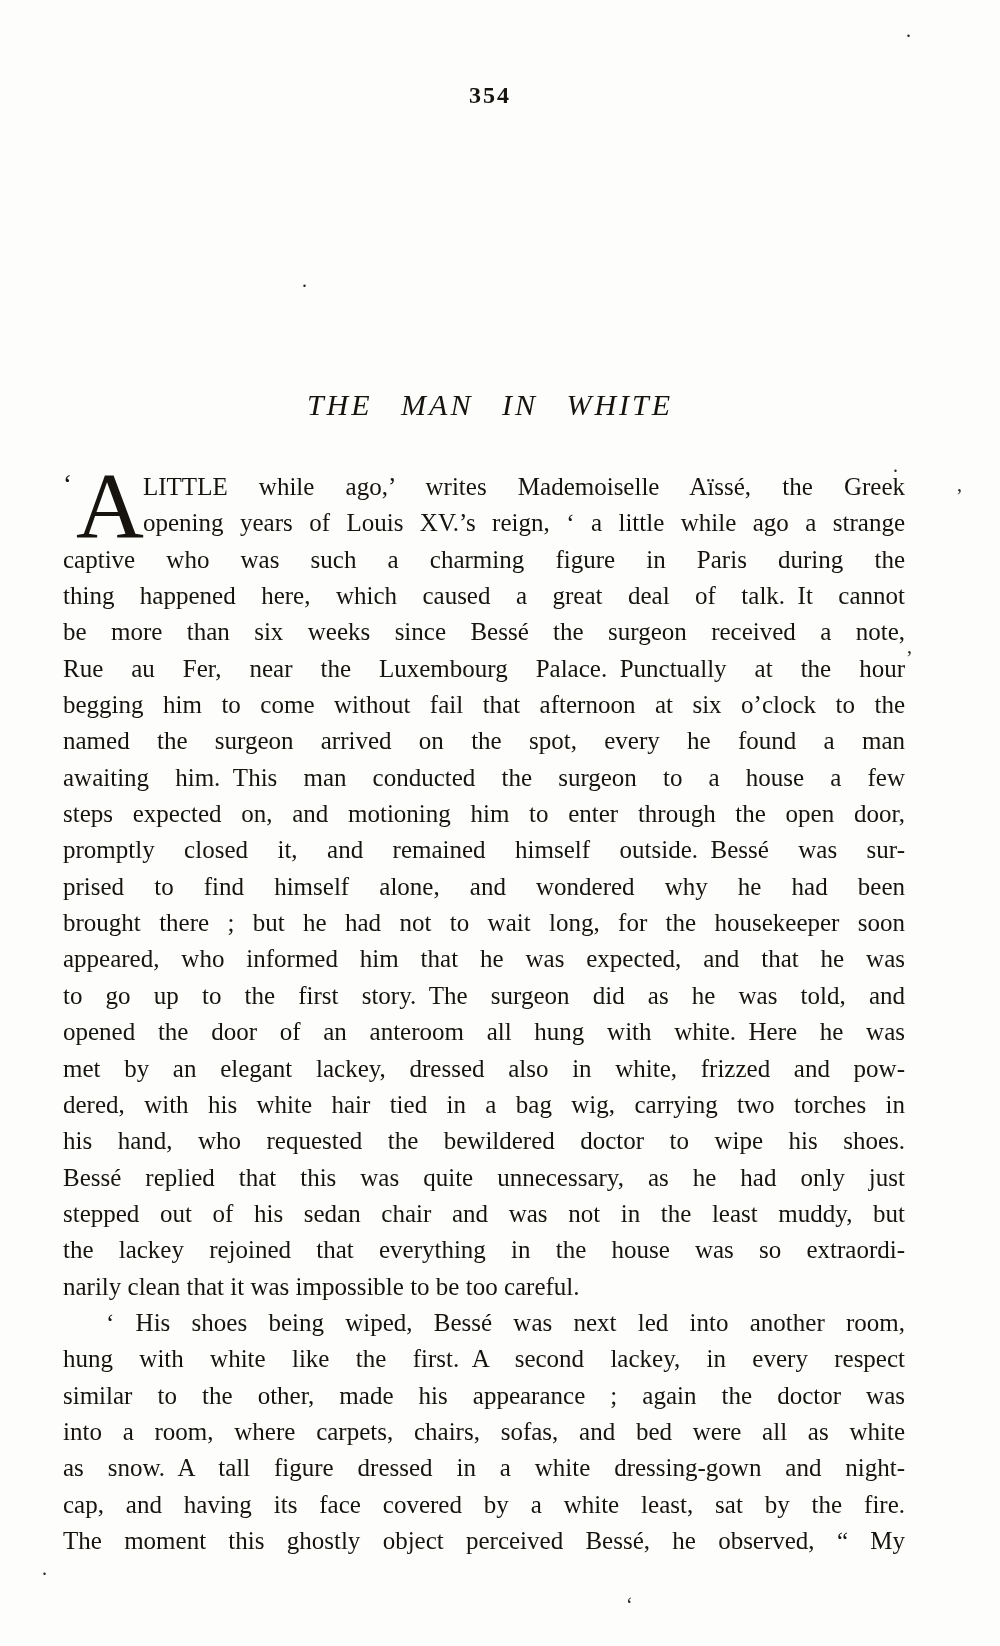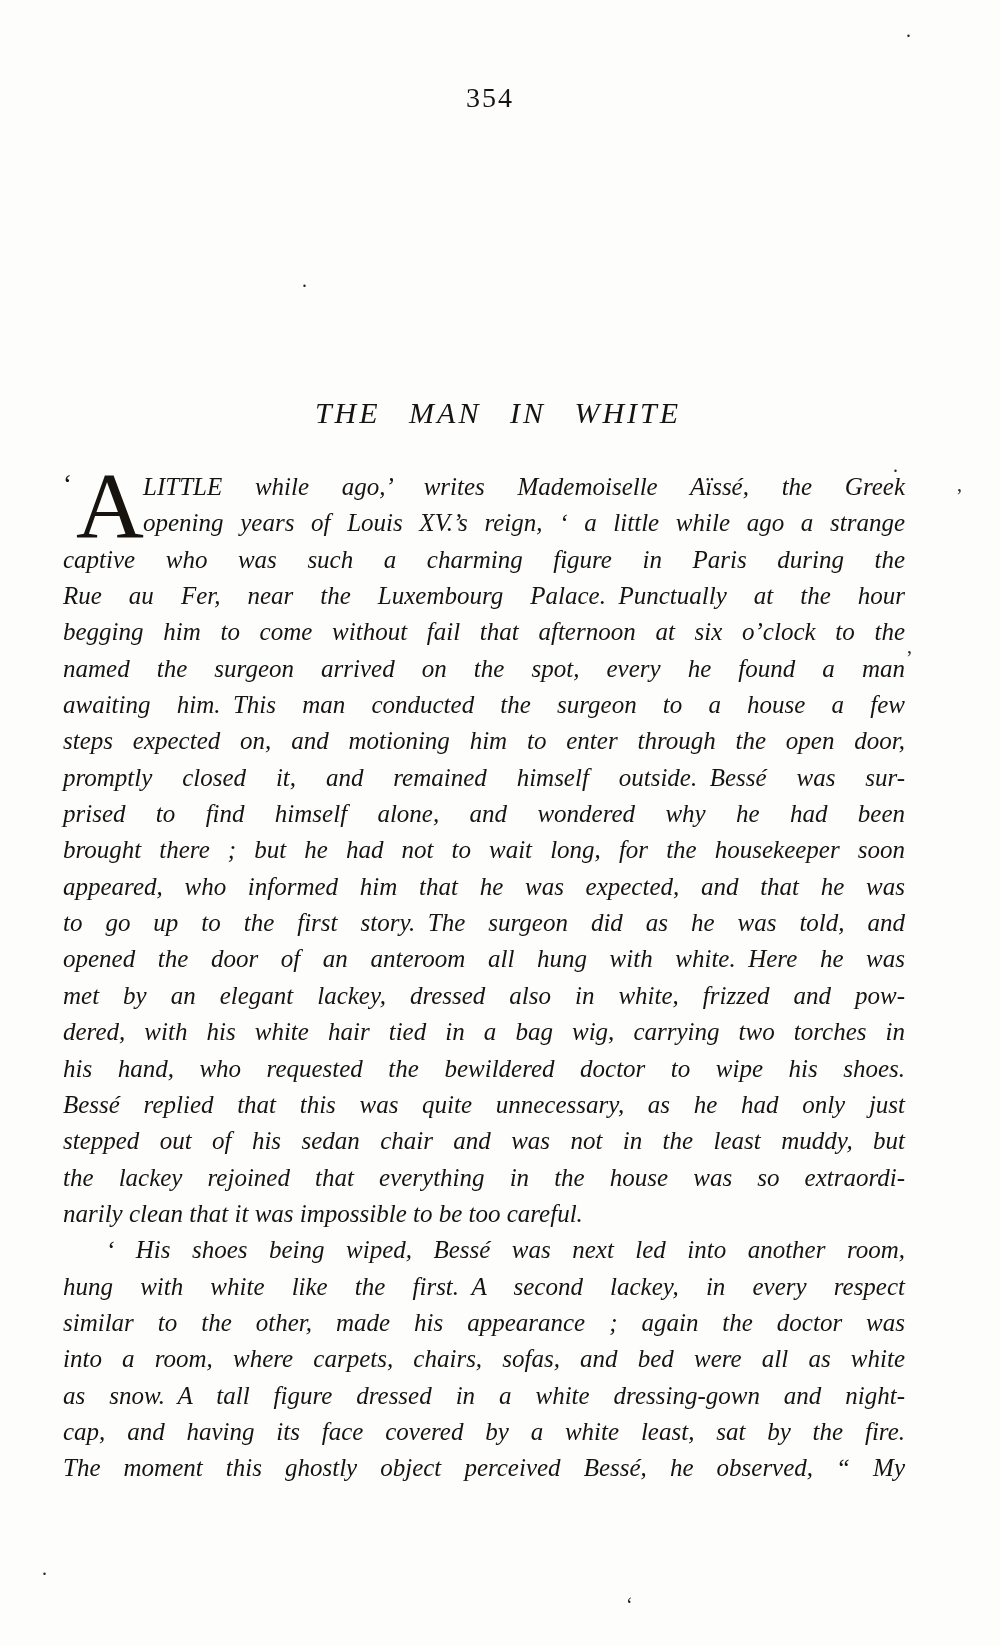--- a/index.html
+++ b/index.html
@@ -15,49 +15,49 @@
     color: #17140f;
     font-family: "Liberation Serif", serif;
     overflow: hidden;
   }
   .page-number {
     position: absolute;
     top: 82px;
     left: 0;
     width: 980px;
     text-align: center;
-    font-size: 28px;
+    font-size: 24px;
     letter-spacing: 2px;
+    font-weight: bold;
   }
   .chapter-title {
     position: absolute;
     top: 388px;
     left: 0;
     width: 980px;
-    margin: 8px;
+    margin: 0;
     text-align: center;
     font-style: italic;
     font-weight: normal;
     font-size: 30px;
     letter-spacing: 3px;
     word-spacing: 18px;
   }
   .body-text {
     position: absolute;
     left: 63px;
     top: 469px;
     width: 842px;
     font-size: 25px;
     line-height: 36.35px;
   }
   .text-line {
     text-align: justify;
     text-align-last: justify;
     white-space: nowrap;
-    font-style: italic;
   }
   .text-line.left {
     text-align: right;
     text-align-last: left;
   }
   .text-line.indent {
     text-indent: 43px;
   }
   .dropcap {
     float: left;
@@ -96,20 +96,22 @@
   <h1 class="chapter-title">THE MAN IN WHITE</h1>
 
   <div class="body-text" id="body-text">
     <div class="dropcap">
       <span class="dc-quote">‘</span>
       <span class="dc-letter">A</span>
     </div>
   <div class="text-line">LITTLE while ago,’ writes Mademoiselle Aïssé, the Greek</div>
       <div class="text-line">opening years of Louis XV.’s reign, ‘ a little while ago a strange</div>
       <div class="text-line">captive who was such a charming figure in Paris during the</div>
+      <div class="text-line">thing happened here, which caused a great deal of talk. It cannot</div>
+      <div class="text-line">be more than six weeks since Bessé the surgeon received a note,</div>
       <div class="text-line">Rue au Fer, near the Luxembourg Palace. Punctually at the hour</div>
       <div class="text-line">begging him to come without fail that afternoon at six o’clock to the</div>
       <div class="text-line">named the surgeon arrived on the spot, every he found a man</div>
       <div class="text-line">awaiting him. This man conducted the surgeon to a house a few</div>
       <div class="text-line">steps expected on, and motioning him to enter through the open door,</div>
       <div class="text-line">promptly closed it, and remained himself outside. Bessé was sur-</div>
       <div class="text-line">prised to find himself alone, and wondered why he had been</div>
       <div class="text-line">brought there ; but he had not to wait long, for the housekeeper soon</div>
       <div class="text-line">appeared, who informed him that he was expected, and that he was</div>
       <div class="text-line">to go up to the first story. The surgeon did as he was told, and</div>

